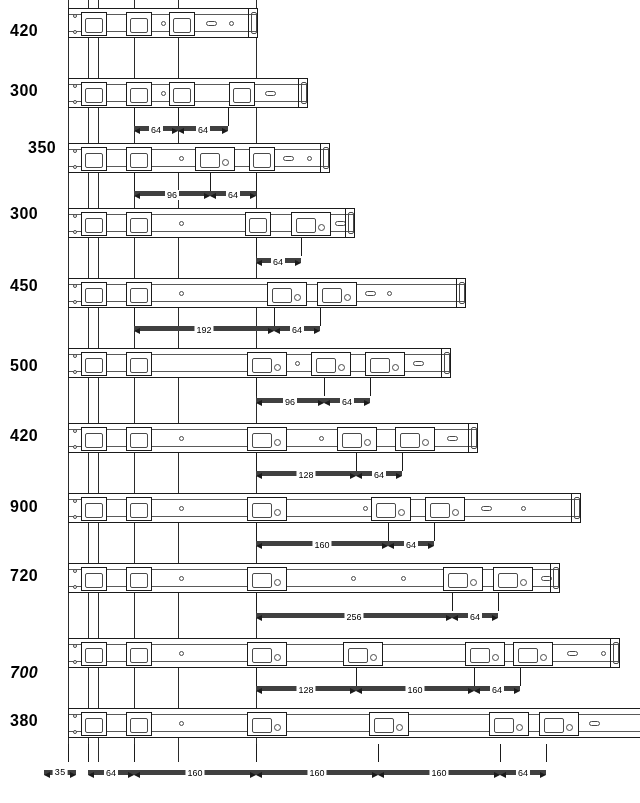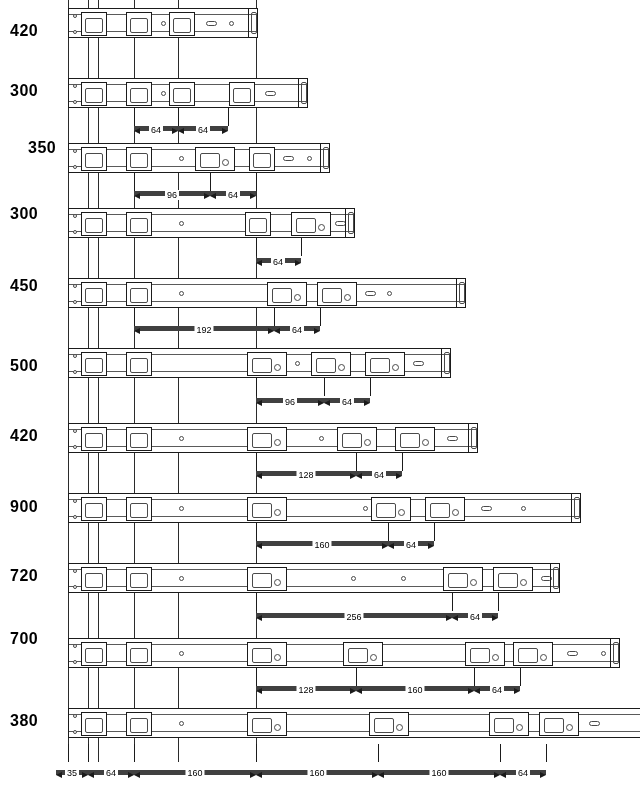--- a/index.html
+++ b/index.html
@@ -171,21 +171,21 @@
 
   <div class="size-label" style="top:22px;">420</div>
   <div class="size-label" style="top:82px;">300</div>
   <div class="size-label" style="top:139px;margin-left:18px;">350</div>
   <div class="size-label" style="top:205px;">300</div>
   <div class="size-label" style="top:277px;">450</div>
   <div class="size-label" style="top:357px;">500</div>
   <div class="size-label" style="top:427px;">420</div>
   <div class="size-label" style="top:498px;">900</div>
   <div class="size-label" style="top:567px;">720</div>
-  <div class="size-label" style="top:630px;">700</div>
+  <div class="size-label" style="top:664px;font-style:italic;">700</div>
   <div class="size-label" style="top:712px;">380</div>
 
   <div class="rail" style="top:8px; left:68px; width:190px;">
     <div class="top-rule"></div>
     <div class="bot-rule"></div>
     <div class="hole sm" style="left:4px; top:5px;"></div>
     <div class="hole sm" style="left:4px; top:21px;"></div>
     <div class="bracket" style="left:12px;"></div>
     <div class="bracket" style="left:57px;"></div>
     <div class="hole" style="left:92px;"></div>
@@ -452,21 +452,21 @@
 
   <div class="extline" style="left:68px;  top:744px; height:18px;"></div>
   <div class="extline" style="left:88px;  top:744px; height:18px;"></div>
   <div class="extline" style="left:134px; top:744px; height:18px;"></div>
   <div class="extline" style="left:256px; top:744px; height:18px;"></div>
   <div class="extline" style="left:378px; top:744px; height:18px;"></div>
   <div class="extline" style="left:500px; top:744px; height:18px;"></div>
   <div class="extline" style="left:546px; top:744px; height:18px;"></div>
 
   <div id="bottom-dims">
-    <div class="dimseg" style="left:56px; width:32px;">
+    <div class="dimseg" style="left:44px; width:32px;font-family:Liberation Mono, monospace;">
       <span class="dimtext" style="left:16px;">35</span>
     </div>
     <div class="dimseg" style="left:88px; width:46px;">
       <span class="dimtext" style="left:23px;">64</span>
     </div>
     <div class="dimseg" style="left:134px; width:122px;">
       <span class="dimtext" style="left:61px;">160</span>
     </div>
     <div class="dimseg" style="left:256px; width:122px;">
       <span class="dimtext" style="left:61px;">160</span>

